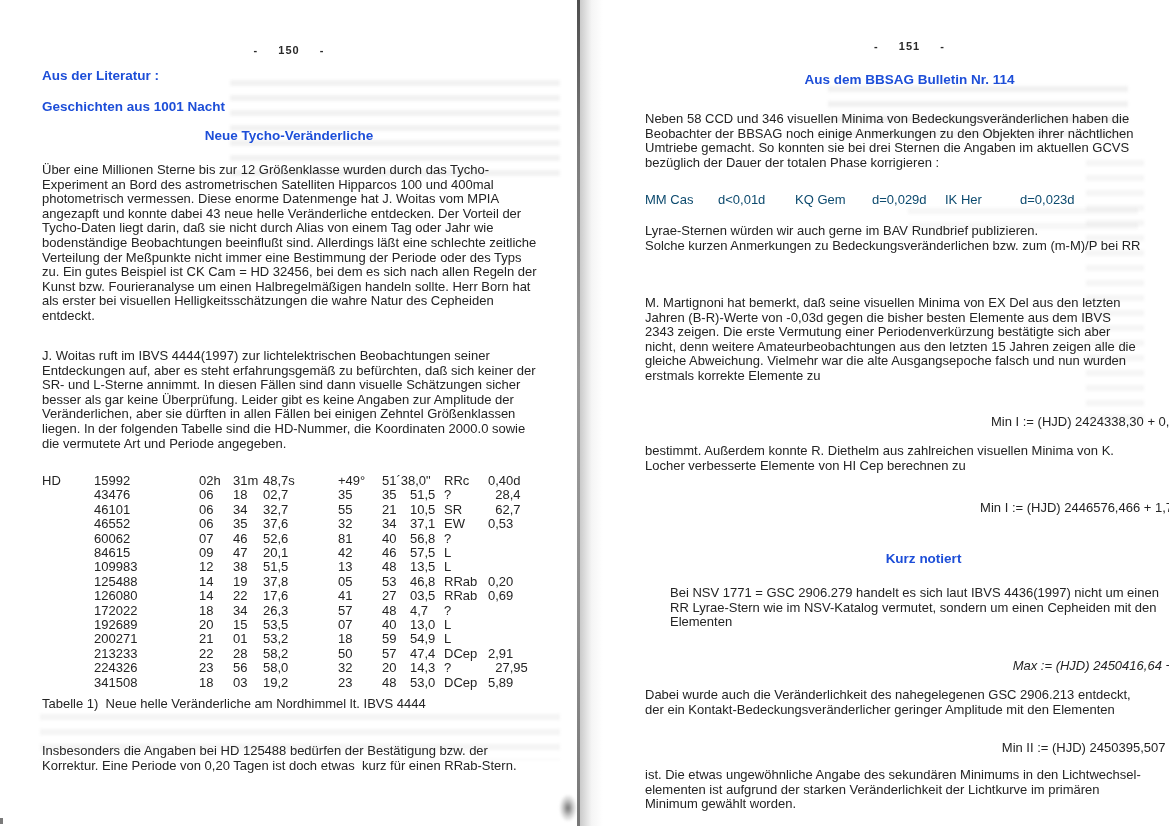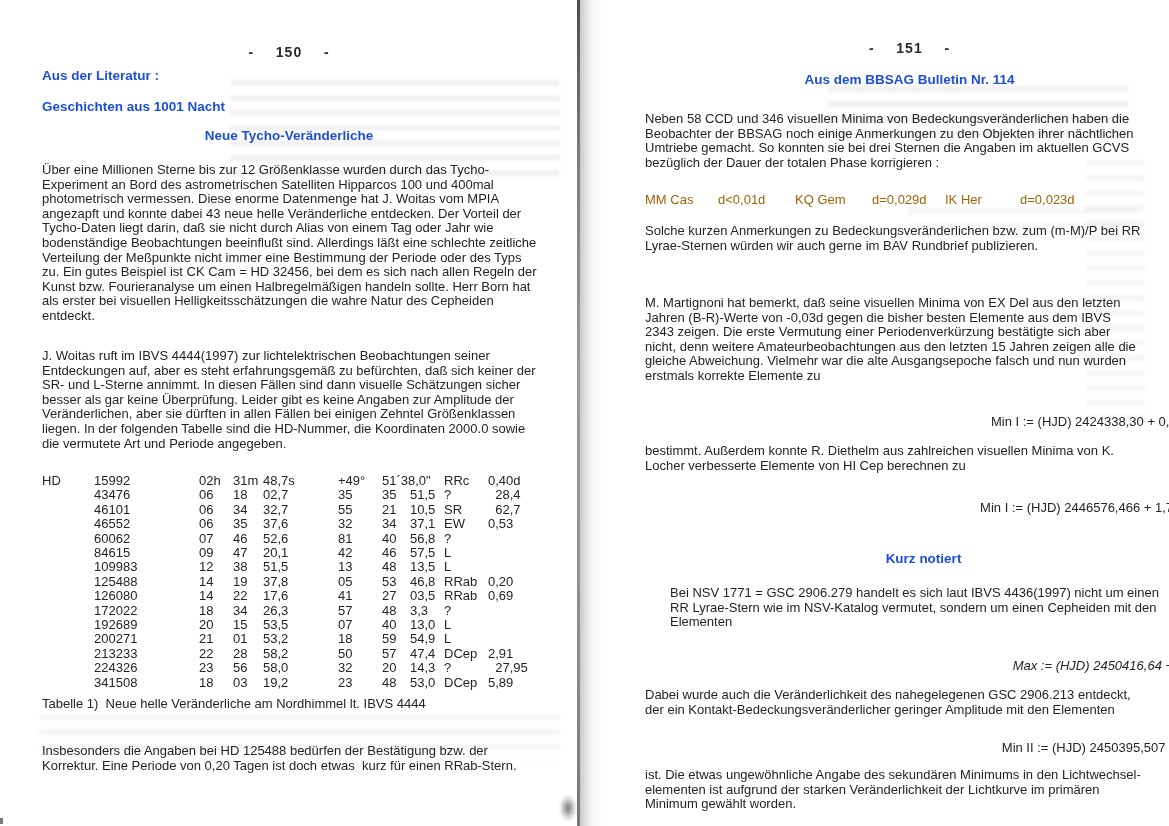--- a/index.html
+++ b/index.html
@@ -5,21 +5,21 @@
   html,body{margin:0;padding:0;background:#e9e9e9;}
   .scan{
     position:relative;width:1169px;height:826px;background:#ffffff;
     font-family:"Liberation Sans",sans-serif;color:#1f1f1f;overflow:hidden;
   }
   .page{position:absolute;top:0;height:826px;}
   .page-left{left:0;width:578px;}
   .page-right{left:578px;width:663px;}
   .blk{position:absolute;white-space:pre;}
   .centered{left:0;right:0;text-align:center;}
-  .pagenum{font-size:14px;font-weight:bold;letter-spacing:1px;word-spacing:6px;color:#2a2a2a;}
+  .pagenum{font-size:11px;font-weight:bold;letter-spacing:1px;word-spacing:6px;color:#2a2a2a;}
   .h-bold{font-size:13.5px;font-weight:bold;color:#1d4ed8;}
   .body-text{font-size:13px;line-height:14.6px;color:#242424;}
   .tline{white-space:pre;}
   .formula{font-size:13px;color:#242424;text-align:right;}
   
   .star-table{position:absolute;left:42px;top:474px;width:530px;font-size:13px;line-height:14.4px;color:#242424;}
   .trow{display:flex;}
   .tc{white-space:pre;flex:0 0 auto;overflow:visible;}
   .tc0{width:52px;}  
   .tc1{width:105px;} 
@@ -43,21 +43,21 @@
   .spine-blob{
     position:absolute;left:559px;top:794px;width:18px;height:28px;border-radius:50%;
     background:radial-gradient(closest-side,rgba(80,80,80,.8),rgba(120,120,120,.35) 60%,rgba(255,255,255,0));
     filter:blur(1px);
   }
   .edge-mark{position:absolute;left:0;top:818px;width:3px;height:6px;background:#7a7a7a;}
   .smudge{
     position:absolute;filter:blur(1.4px);
     background:repeating-linear-gradient(to bottom,rgba(145,145,145,.26) 0 6px,rgba(255,255,255,0) 6px 15px);
   }
-  .gcvs-row{position:absolute;left:67px;top:192px;width:500px;height:16px;font-size:13px;color:#a16207;}
+  .gcvs-row{position:absolute;left:67px;top:192px;width:500px;height:16px;font-size:13px;color:#0c4a6e;}
   .gcvs-row span{position:absolute;white-space:pre;}
 </style>
 </head>
 <body>
 
 <div class="scan">
 
   <div class="page page-left">
     <div class="blk centered pagenum" style="top:44px;">-  150  -</div>
 
@@ -181,21 +181,21 @@
           <span class="tc tc9">0,69</span>
         </div>
         <div class="trow">
           <span class="tc tc0"></span>
           <span class="tc tc1">172022</span>
           <span class="tc tc2">18</span>
           <span class="tc tc3">34</span>
           <span class="tc tc4">26,3</span>
           <span class="tc tc5">57</span>
           <span class="tc tc6">48</span>
-          <span class="tc tc7">3,3</span>
+          <span class="tc tc7">4,7</span>
           <span class="tc tc8">?</span>
           <span class="tc tc9"></span>
         </div>
         <div class="trow">
           <span class="tc tc0"></span>
           <span class="tc tc1">192689</span>
           <span class="tc tc2">20</span>
           <span class="tc tc3">15</span>
           <span class="tc tc4">53,5</span>
           <span class="tc tc5">07</span>
@@ -272,21 +272,21 @@
 
     <div class="gcvs-row">
       <span style="left:0;">MM Cas</span>
       <span style="left:73px;">d&lt;0,01d</span>
       <span style="left:150px;">KQ Gem</span>
       <span style="left:227px;">d=0,029d</span>
       <span style="left:300px;">IK Her</span>
       <span style="left:375px;">d=0,023d</span>
     </div>
 
-    <div class="blk body-text" style="left:67px;top:224px;"><div class="tline">Solche kurzen Anmerkungen zu Bedeckungsveränderlichen bzw. zum (m-M)/P bei RR</div><div class="tline">Lyrae-Sternen würden wir auch gerne im BAV Rundbrief publizieren.</div></div>
+    <div class="blk body-text" style="left:67px;top:224px;"><div class="tline">Lyrae-Sternen würden wir auch gerne im BAV Rundbrief publizieren.</div><div class="tline">Solche kurzen Anmerkungen zu Bedeckungsveränderlichen bzw. zum (m-M)/P bei RR</div></div>
     <div class="blk body-text" style="left:67px;top:296px;"><div class="tline">M. Martignoni hat bemerkt, daß seine visuellen Minima von EX Del aus den letzten</div><div class="tline">Jahren (B-R)-Werte von -0,03d gegen die bisher besten Elemente aus dem IBVS</div><div class="tline">2343 zeigen. Die erste Vermutung einer Periodenverkürzung bestätigte sich aber</div><div class="tline">nicht, denn weitere Amateurbeobachtungen aus den letzten 15 Jahren zeigen alle die</div><div class="tline">gleiche Abweichung. Vielmehr war die alte Ausgangsepoche falsch und nun wurden</div><div class="tline">erstmals korrekte Elemente zu</div></div>
 
     <div class="blk centered formula" style="top:414px;">Min I := (HJD) 2424338,30 + 0,3309877 * E</div>
 
     <div class="blk body-text" style="left:67px;top:444px;"><div class="tline">bestimmt. Außerdem konnte R. Diethelm aus zahlreichen visuellen Minima von K.</div><div class="tline">Locher verbesserte Elemente von HI Cep berechnen zu</div></div>
 
     <div class="blk centered formula" style="top:500px;">Min I := (HJD) 2446576,466 + 1,7529291 * E.</div>
 
     <div class="blk centered h-bold" style="top:551px;margin-left:28px;">Kurz notiert</div>
 

